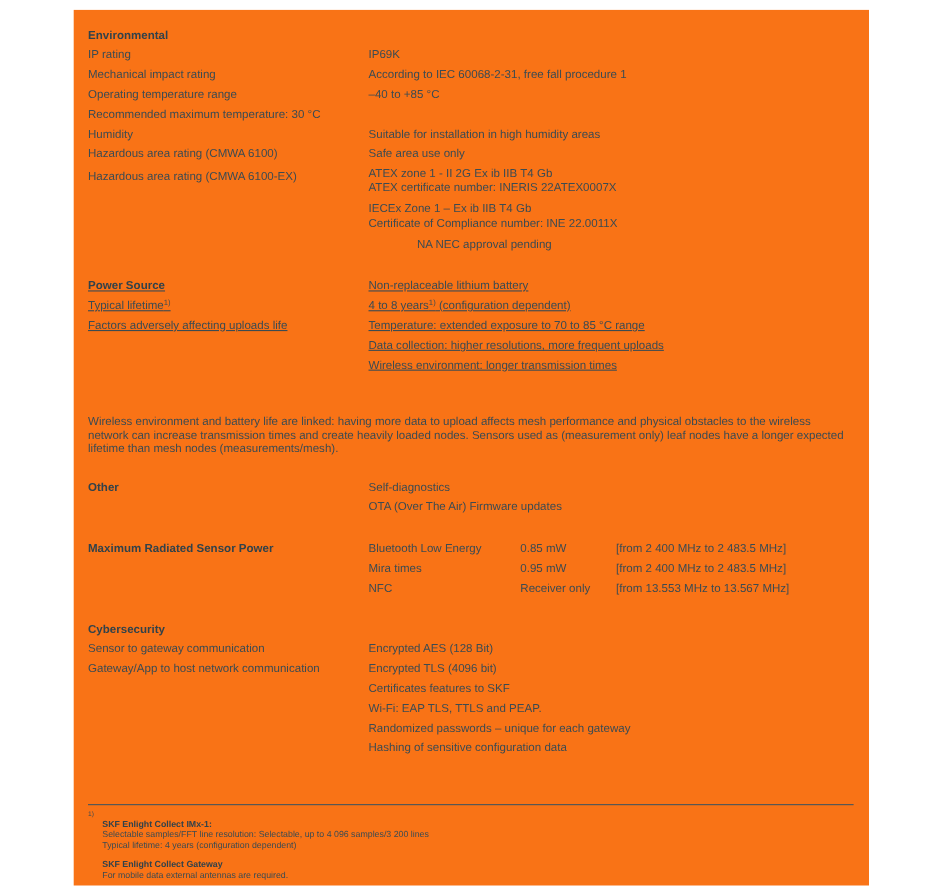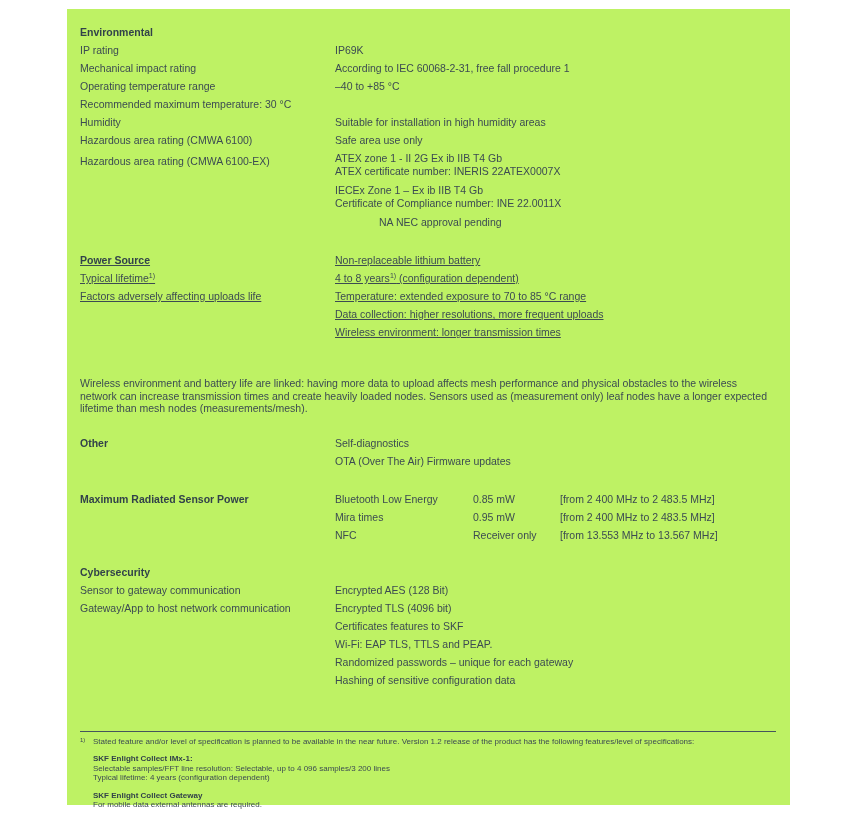--- a/index.html
+++ b/index.html
@@ -3,21 +3,21 @@
 <meta charset="utf-8">
 <style>
   html,body{margin:0;padding:0;}
   body{
     width:843px;height:813px;background:#ffffff;position:relative;
     font-family:"Liberation Sans",sans-serif;
     -webkit-font-smoothing:antialiased;
   }
   .panel{
     position:absolute;left:67px;top:9px;width:723px;height:796px;
-    background:#bef264;box-sizing:border-box;
+    background:#f97316;box-sizing:border-box;
     padding:14px 14px 0 13px;
     color:#3c4b52;font-size:10.5px;line-height:18px;
   }
   .spec-row{display:flex;align-items:flex-start;}
   .spec-label{width:255px;flex:0 0 255px;}
   .spec-value{flex:1;min-width:0;}
   .bold{font-weight:700;color:#32424a;}
   sup{font-size:7px;line-height:0;vertical-align:4px;}
   .val-group{line-height:13px;margin-bottom:6px;}
   .val-group:last-child{margin-bottom:0;padding-left:44px;}
@@ -170,21 +170,20 @@
     </div>
     <div class="spec-row">
       <div class="spec-label"></div>
       <div class="spec-value">Hashing of sensitive configuration data</div>
     </div>
   </div>
 
   <div class="footnote">
     <div class="fn-line">
       <span class="fn-marker"><sup>1)</sup></span>
-      <span>Stated feature and/or level of specification is planned to be available in the near future. Version 1.2 release of the product has the following features/level of specifications:</span>
     </div>
     <div class="fn-block">
       <div class="fn-title">SKF Enlight Collect IMx-1:</div>
       <div>Selectable samples/FFT line resolution: Selectable, up to 4 096 samples/3 200 lines</div>
       <div>Typical lifetime: 4 years (configuration dependent)</div>
     </div>
     <div class="fn-block">
       <div class="fn-title">SKF Enlight Collect Gateway</div>
       <div>For mobile data external antennas are required.</div>
     </div>

